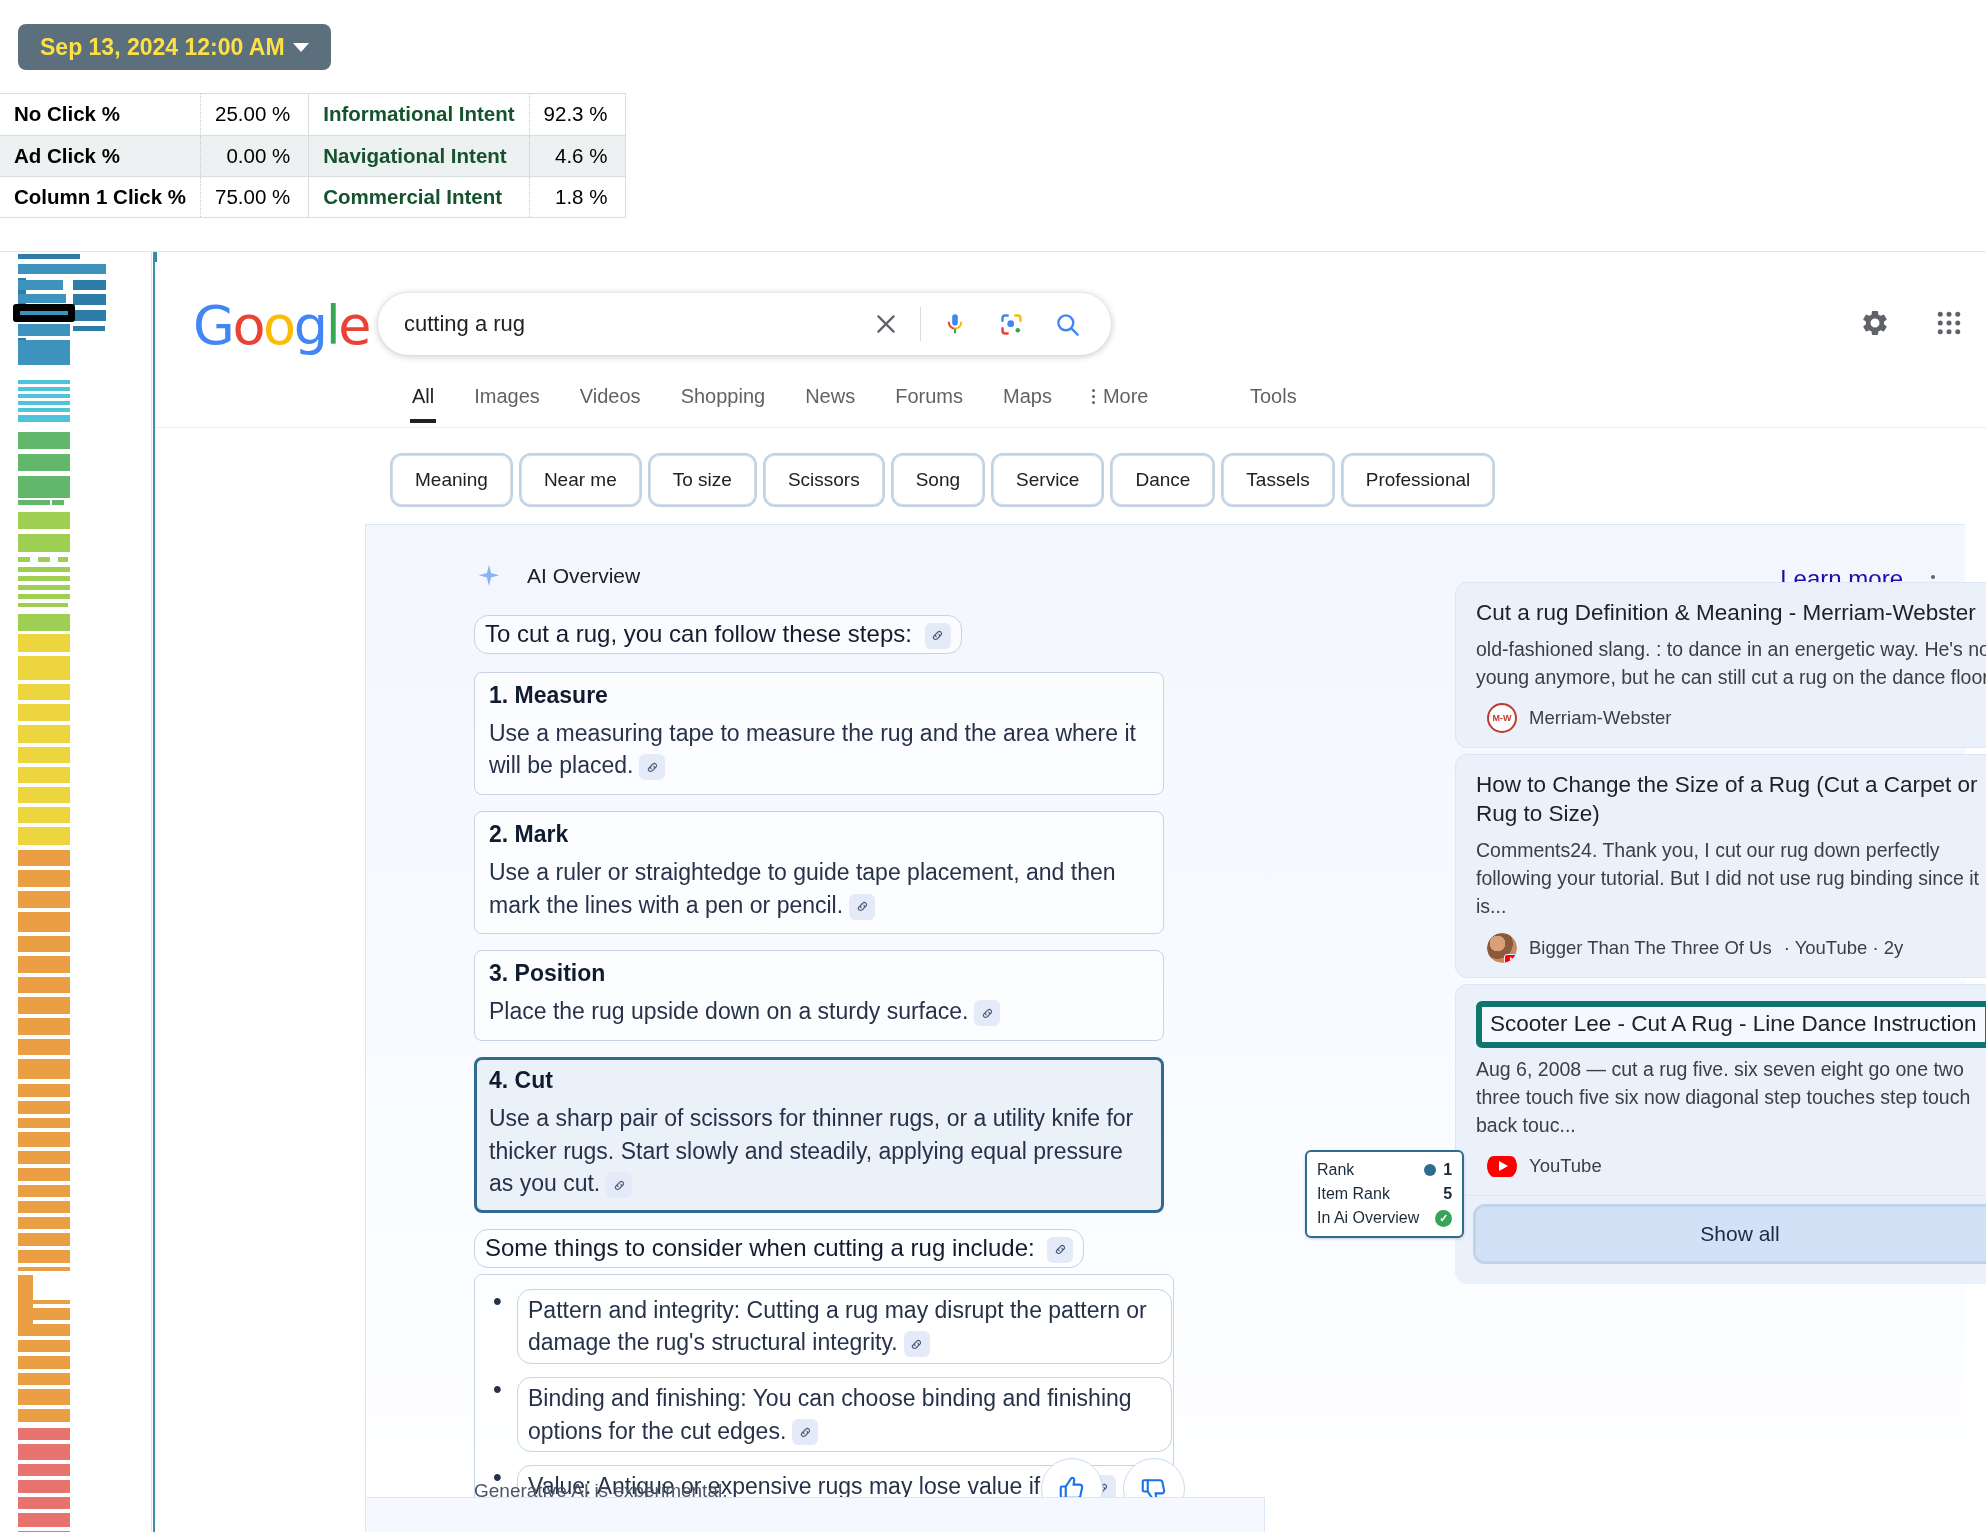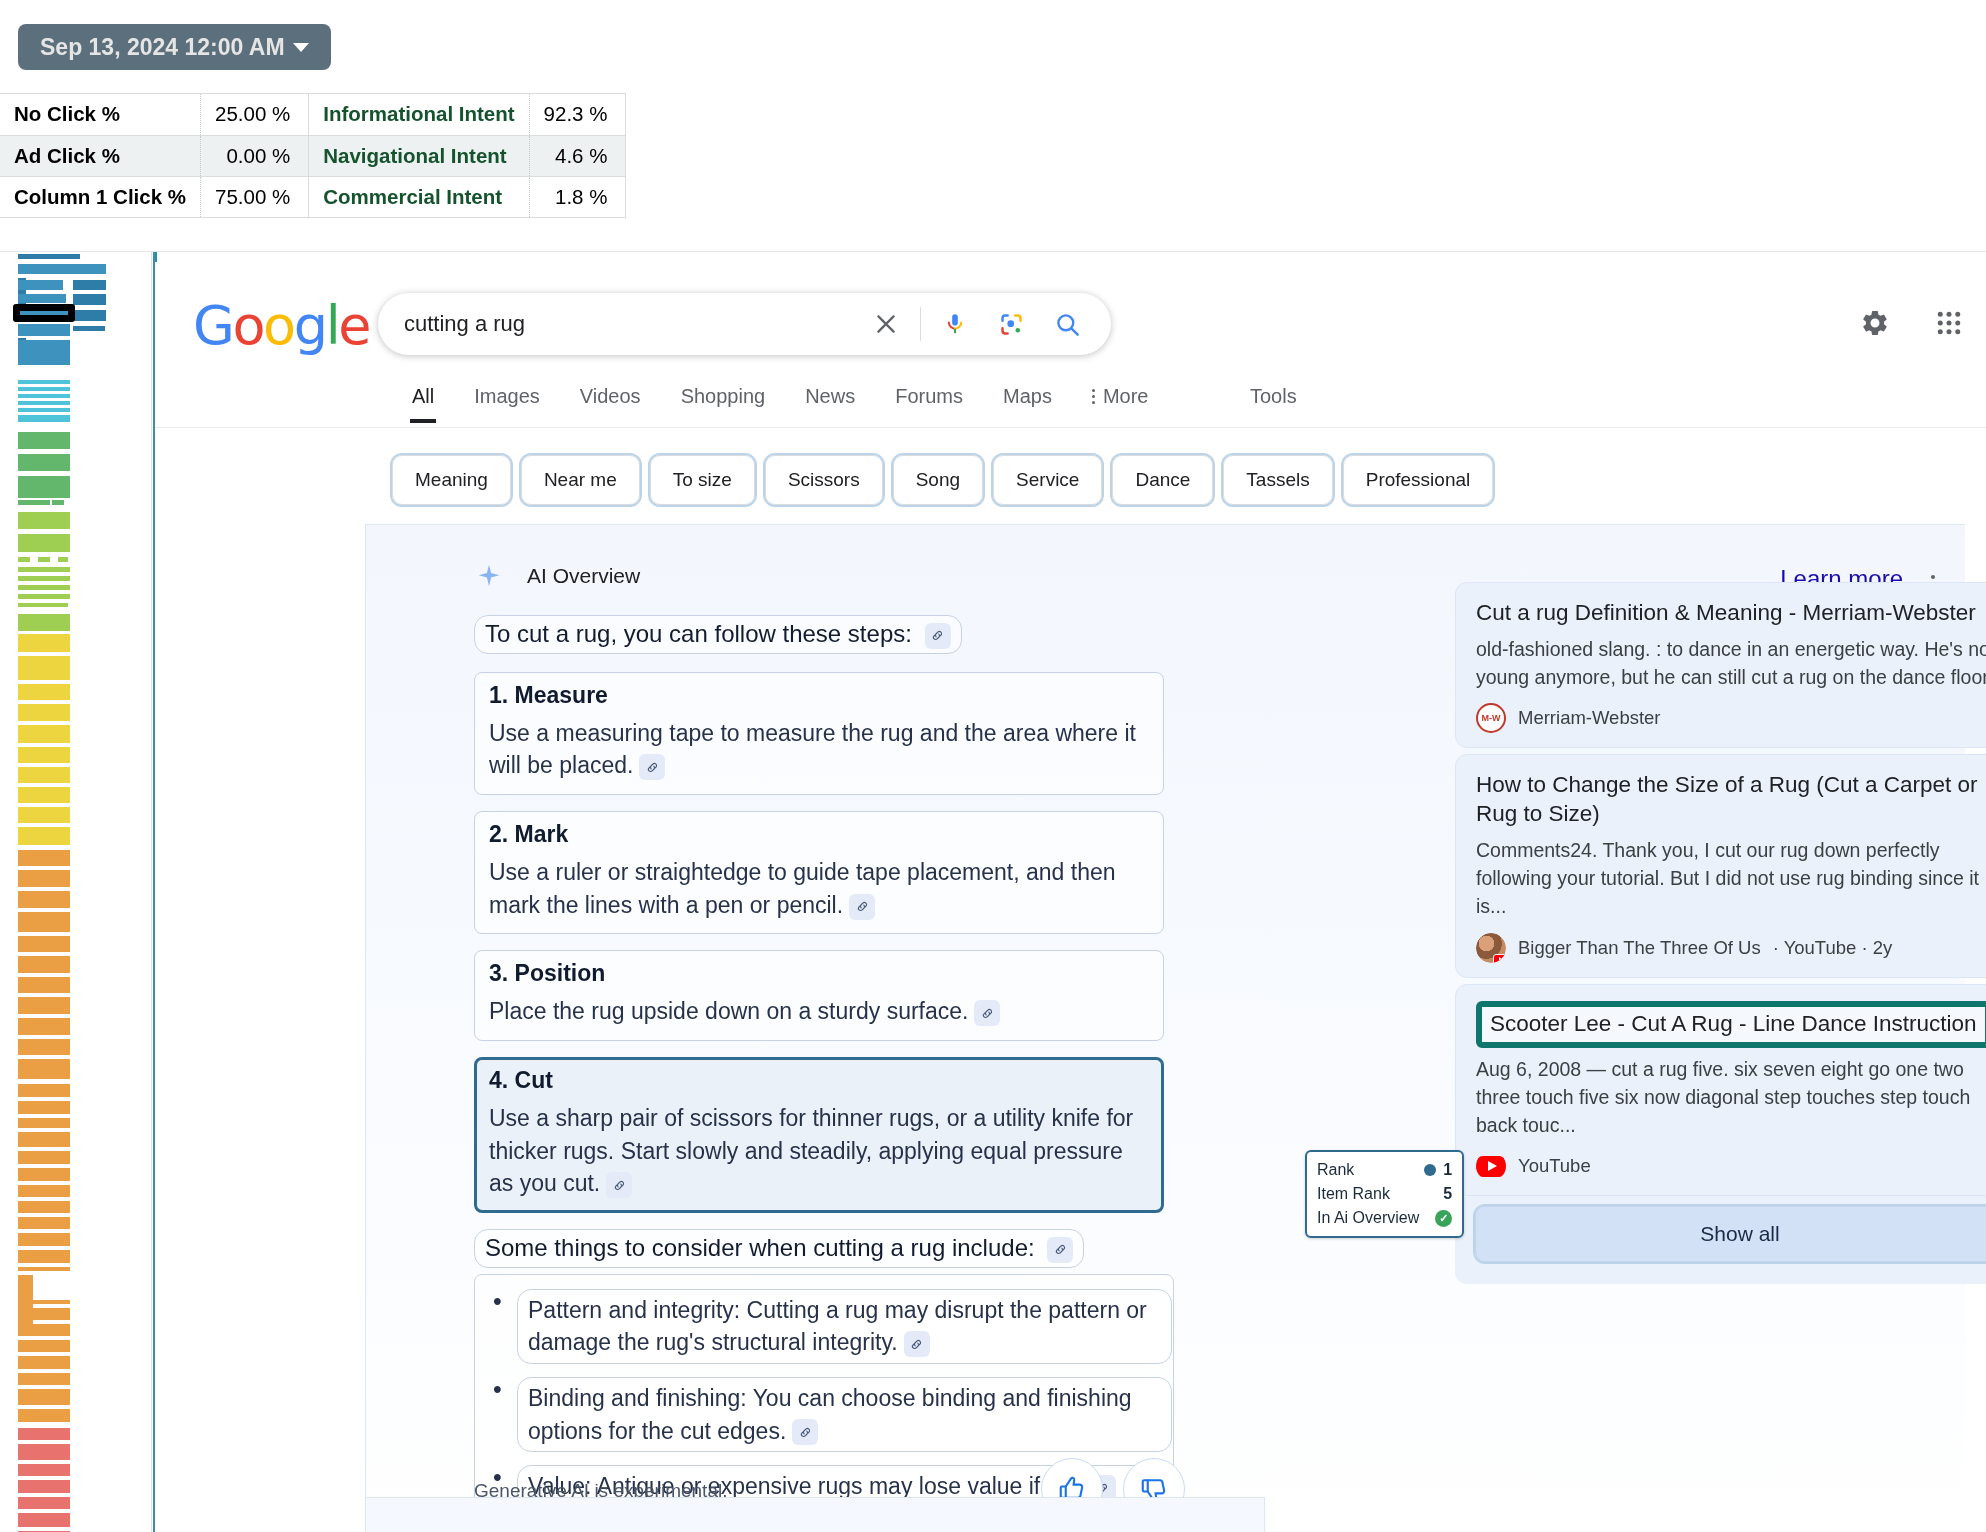--- a/index.html
+++ b/index.html
@@ -12,21 +12,21 @@
   }
   #root { position: relative; width: 1986px; height: 1532px; background: #fff; }
 
   
   .top-panel {
     position: absolute; left: 0; top: 0; width: 1986px; height: 252px;
     background: #ffffff; border-bottom: 1px solid #e3e6e8;
   }
   .date-pill {
     position: absolute; left: 18px; top: 24px;
-    background: #5c6f7c; color: #e5e5e5;
+    background: #5c6f7c; color: #fde047;
     border-radius: 8px;
     padding: 0 22px;
     height: 46px; line-height: 46px;
     font-size: 23px; font-weight: bold;
     display: flex; align-items: center; gap: 8px;
     cursor: pointer;
     white-space: nowrap;
   }
   .date-pill .caret {
     width: 0; height: 0;
@@ -209,21 +209,21 @@
   
   .right-col { position: absolute; left: 1300px; top: 330px; width: 570px; }
   .res-card {
     background: #eaf1fb; border: 1px solid #dbe6f6; border-radius: 12px;
     padding: 16px 20px 14px 20px; margin-bottom: 6px; position: relative;
   }
   .res-title { font-size: 22.5px; color: #202124; line-height: 1.28; margin-bottom: 7px; }
   .res-title.boxed { border: 6px solid #0f766e; border-radius: 6px; background: rgba(255,255,255,.5); padding: 3px 8px; display:inline-block; }
   .res-snip { font-size: 19.5px; color: #3c4043; line-height: 1.45; margin-bottom: 12px; }
   .res-src { display:flex; align-items:center; gap: 12px; font-size: 18.5px; color: #3c4043; }
-  .src-ico { width: 30px; height: 30px; border-radius: 50%; flex: 0 0 30px; display:flex; align-items:center; justify-content:center; overflow: hidden; }
+  .src-ico { width: 30px; height: 30px; border-radius: 50%; flex: 0 0 30px; display:flex; align-items:center; justify-content:center; overflow: hidden; margin-left: 11px; }
   .mw-ico { border: 2px solid #c0392b; background:#fff; color:#c0392b; font-size: 9px; font-weight: bold; }
   .yt-ico { background: #FF0000; border-radius: 7px; width: 30px; height: 21px; display:flex;align-items:center;justify-content:center; }
   .yt-ico::after { content:""; border-left: 9px solid #fff; border-top: 5.5px solid transparent; border-bottom: 5.5px solid transparent; margin-left:2px; }
   .avatar-ico { position: relative; }
   .avatar-circle {
     width:30px;height:30px;border-radius:50%;
     background: radial-gradient(circle at 35% 35%, #d9a07a 0 28%, #8a5a3b 29% 55%, #c68b63 56% 100%);
   }
   .avatar-badge { position:absolute; right:-3px; bottom:-3px; width:16px;height:12px;background:#FF0000;border-radius:3px;border:1.5px solid #eaf1fb; display:flex;align-items:center;justify-content:center;}
   .avatar-badge::after{content:""; border-left:5px solid #fff; border-top:3px solid transparent;border-bottom:3px solid transparent; margin-left:1px;}

